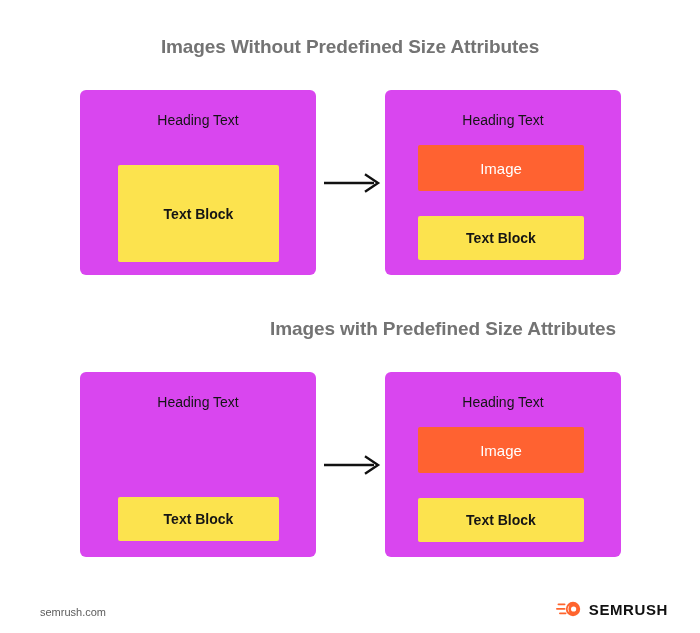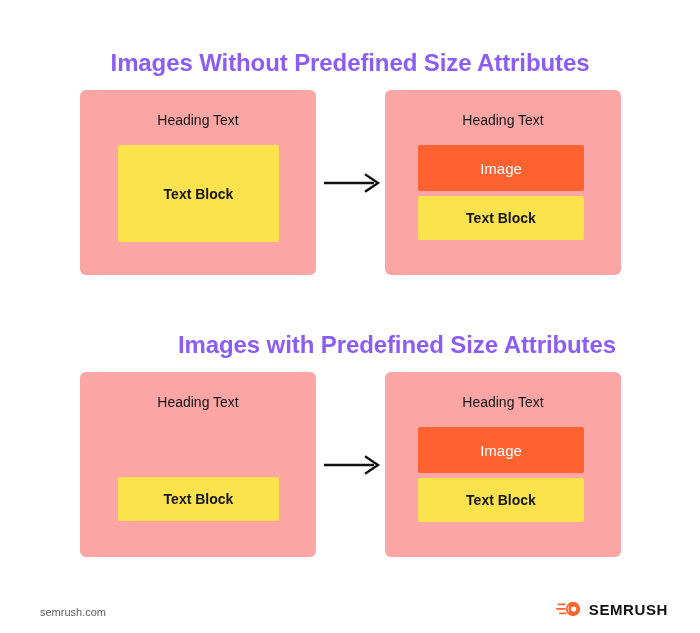--- a/index.html
+++ b/index.html
@@ -11,33 +11,32 @@
     height: 633px;
     background: #ffffff;
     font-family: "Liberation Sans", sans-serif;
     color: #111111;
     overflow: hidden;
     position: relative;
   }
 
   .section-title {
     text-align: center;
-    font-size: 24px;
+    font-size: 19px;
     font-weight: bold;
-    color: #8b5cf6;
+    color: #737373;
     letter-spacing: -0.1px;
-    margin-top: 13px;
   }
 
   #title-1 { position: absolute; left: 0; top: 36px; width: 700px; }
   #title-2 { position: absolute; left: 0; top: 318px; width: 616px; text-align: right; }
 
   .panel {
     position: absolute;
-    background: #fca5a5;
+    background: #d946ef;
     border-radius: 6px;
     box-sizing: border-box;
   }
 
   .panel-heading {
     position: absolute;
     left: 0;
     width: 100%;
     text-align: center;
     font-size: 14px;
@@ -53,20 +52,21 @@
     align-items: center;
     justify-content: center;
     font-size: 14px;
     font-weight: bold;
     box-sizing: border-box;
   }
 
   .block.yellow {
     background: #fce34e;
     color: #151515;
+    margin-top: 20px;
   }
 
   .block.orange {
     background: #ff6231;
     color: #ffffff;
     font-weight: normal;
     font-size: 15px;
   }
 
   

